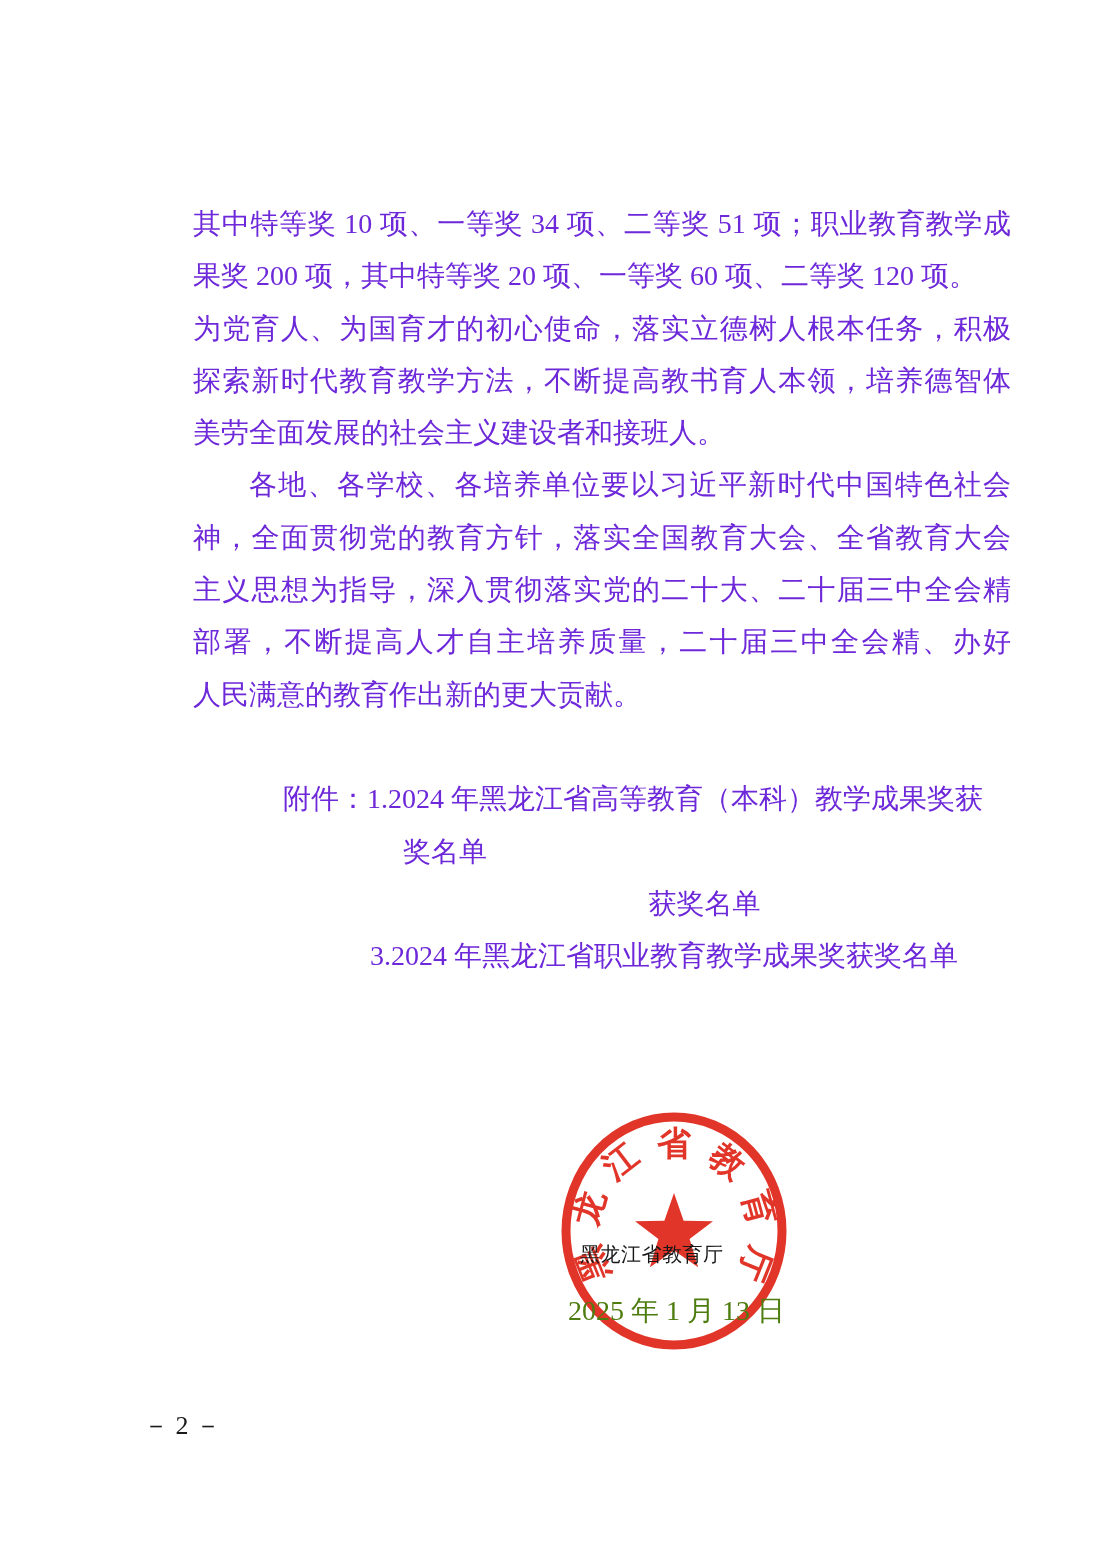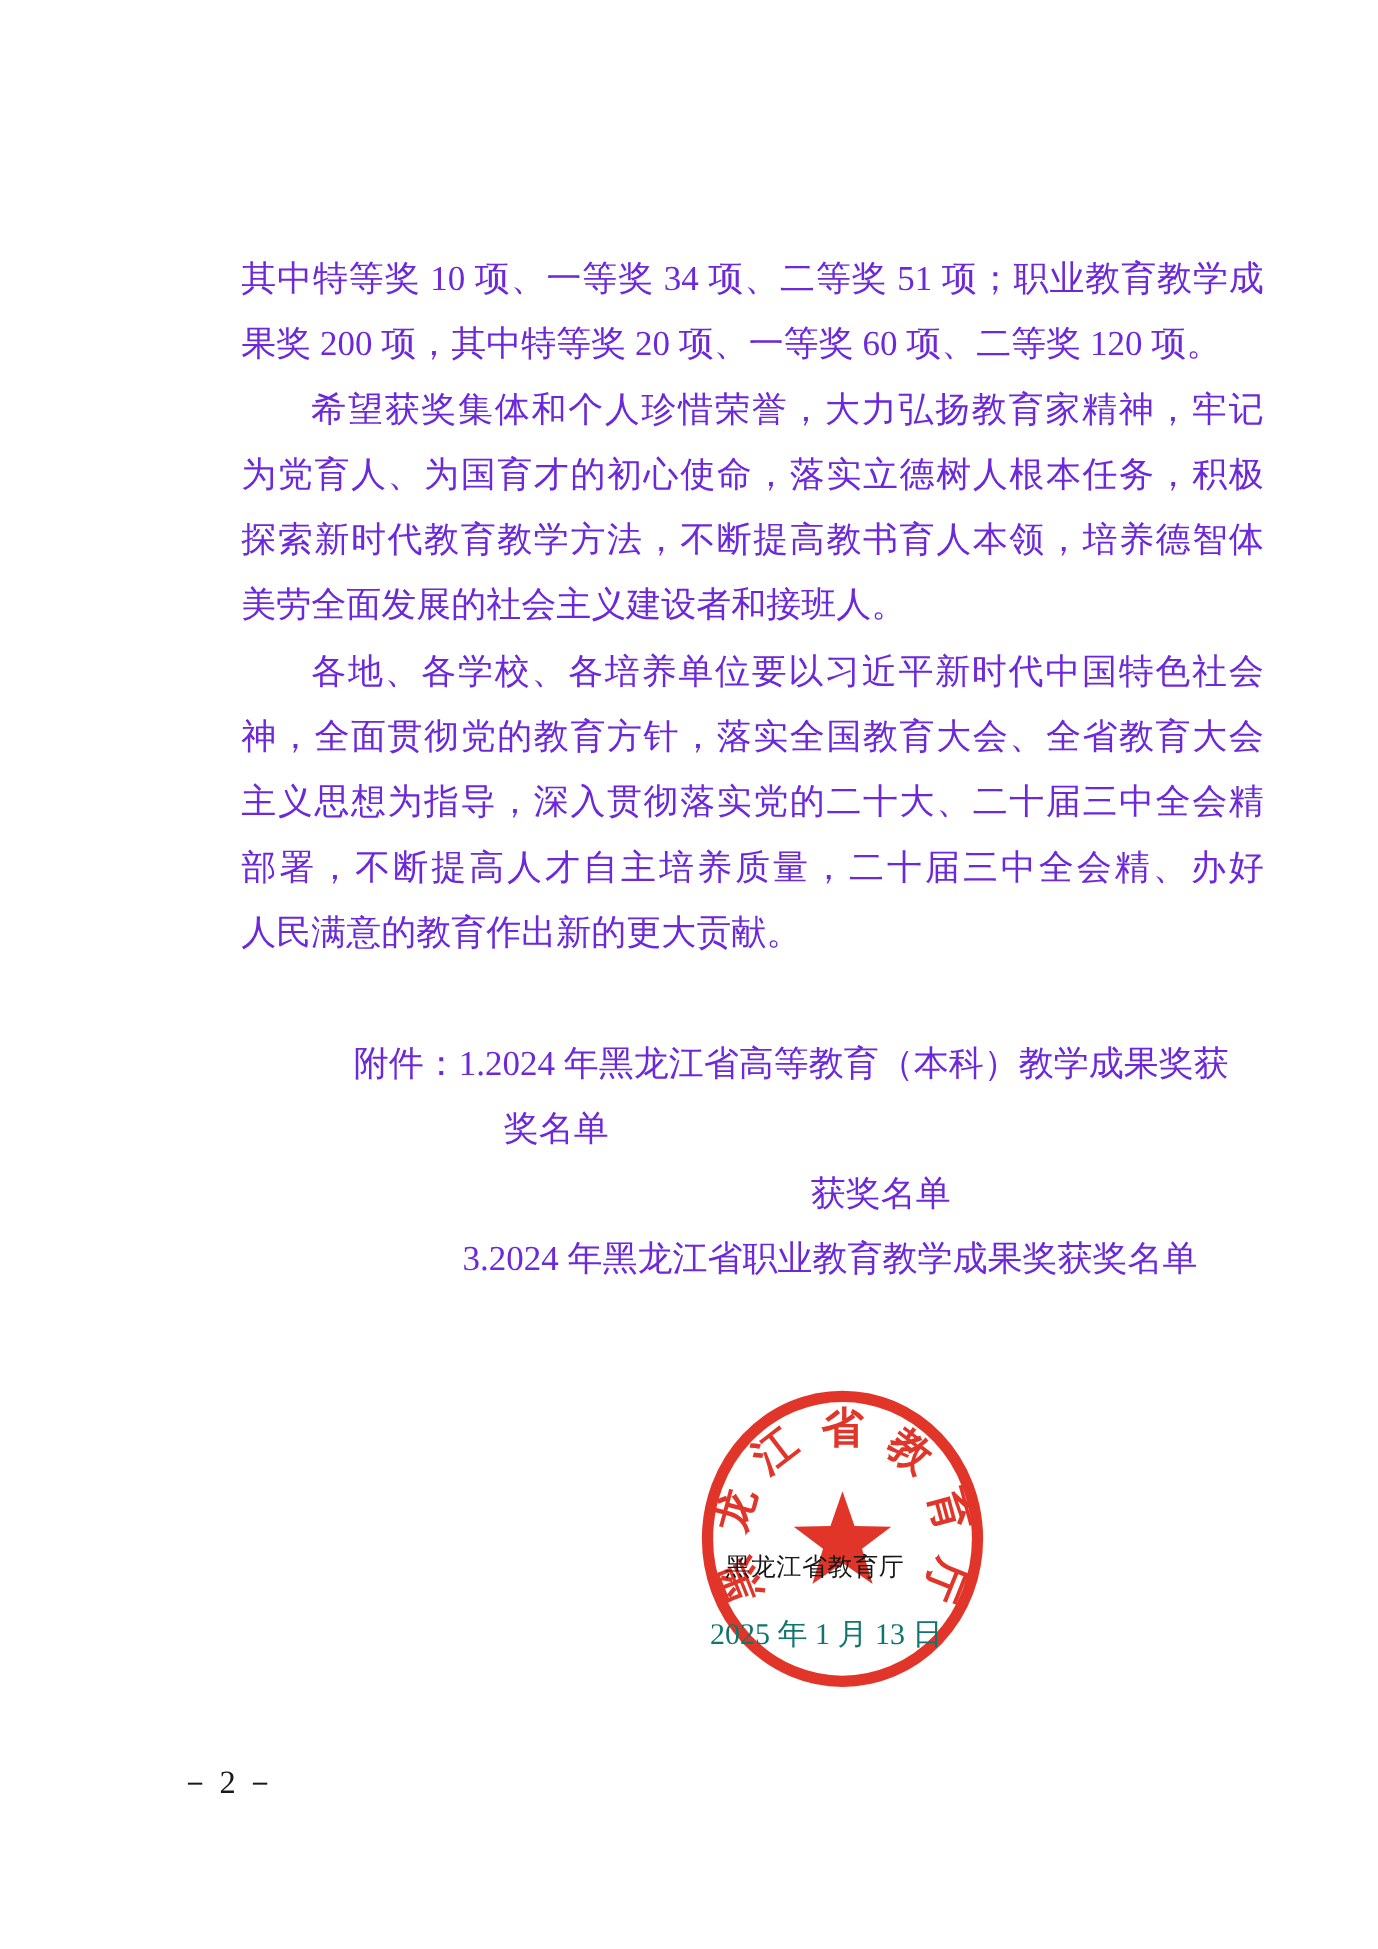--- a/index.html
+++ b/index.html
@@ -32,38 +32,37 @@
     font-family:"Liberation Serif","DejaVu Serif",serif;
     font-weight:600;font-size:34px;
   }
   .sig-agency{
     position:absolute;left:580px;top:1243px;
     font-size:20px;line-height:1.15;letter-spacing:0.5px;color:#161616;
     z-index:2;white-space:nowrap;
   }
   .sig-date{
     position:absolute;left:568px;top:1295px;
-    font-size:24px;line-height:1.15;color:#0f766e;
+    font-size:28px;line-height:1.15;color:#4d7c0f;
     z-index:2;white-space:nowrap;
   }
   .page-number{
     position:absolute;left:143px;top:1410px;
     font-size:26px;line-height:1.2;color:#1a1a1a;
     white-space:nowrap;
   }
 </style>
 </head>
 <body>
 
 <div class="page">
 
   <div class="textblock">
     <div class="tl j">其中特等奖 10 项、一等奖 34 项、二等奖 51 项；职业教育教学成</div>
     <div class="tl">果奖 200 项，其中特等奖 20 项、一等奖 60 项、二等奖 120 项。</div>
-    <div class="tl j ind">希望获奖集体和个人珍惜荣誉，大力弘扬教育家精神，牢记</div>
     <div class="tl j">为党育人、为国育才的初心使命，落实立德树人根本任务，积极</div>
     <div class="tl j">探索新时代教育教学方法，不断提高教书育人本领，培养德智体</div>
     <div class="tl">美劳全面发展的社会主义建设者和接班人。</div>
     <div class="tl j ind">各地、各学校、各培养单位要以习近平新时代中国特色社会</div>
     <div class="tl j">神，全面贯彻党的教育方针，落实全国教育大会、全省教育大会</div>
     <div class="tl j">主义思想为指导，深入贯彻落实党的二十大、二十届三中全会精</div>
     <div class="tl j">部署，不断提高人才自主培养质量，二十届三中全会精、办好</div>
     <div class="tl">人民满意的教育作出新的更大贡献。</div>
     <div class="tl blank"></div>
     <div class="tl ml90"><span>附件：</span><span>1.2024 年黑龙江省高等教育（本科）教学成果奖获</span></div>

